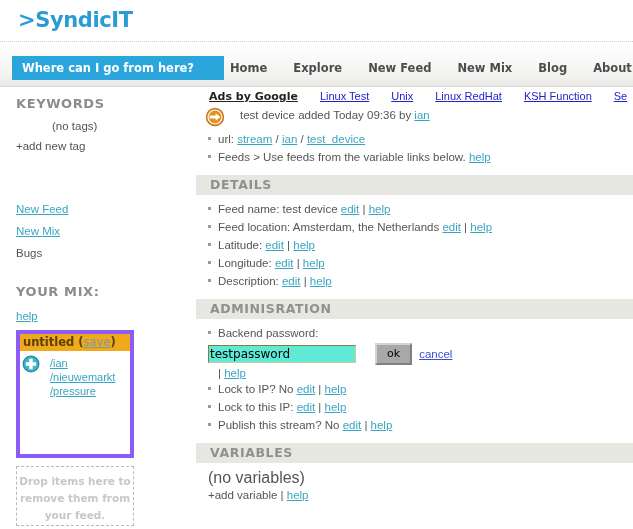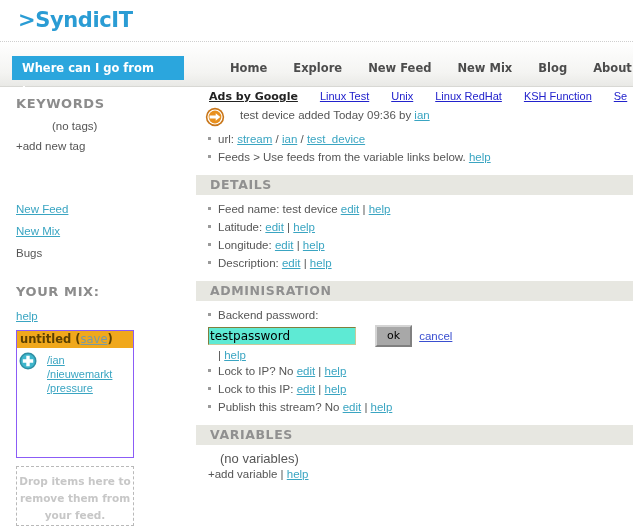--- a/index.html
+++ b/index.html
@@ -44,21 +44,21 @@
   .nav-band {
     position: absolute;
     left: 0; top: 42px;
     width: 633px; height: 44px;
     background: linear-gradient(to bottom, #ffffff 0%, #f4f4f2 70%, #e9e9e6 100%);
     border-bottom: 1px solid #d8d8d4;
   }
   .tagline {
     position: absolute;
     left: 12px; top: 56px;
-    width: 172px; height: 24px;
+    width: 212px; height: 24px;
     background: #2ba6dd;
     color: #ffffff;
     font-size: 11.5px;
     font-weight: bold;
     line-height: 24px;
     padding-left: 10px;
     box-sizing: border-box;
     font-family: "DejaVu Sans", sans-serif;
   }
   .nav-links {
@@ -128,21 +128,21 @@
   .cb-newfeed{ position: absolute; left: 16px; top: 111px;}
   .cb-newmix { position: absolute; left: 16px; top: 133px;}
   .cb-bugs   { position: absolute; left: 16px; top: 155px;}
   .ym-head   { position: absolute; left: 16px; top: 192px;}
   .ym-help   { position: absolute; left: 16px; top: 218px;}
 
   .mix-box {
     position: absolute;
     left: 16px; top: 238px;
     width: 118px; height: 128px;
-    border: 1px solid #8b5cf6;
+    border: 4px solid #8b5cf6;
     background: #ffffff;
     box-sizing: border-box;
   }
   .mix-title {
     height: 17px;
     background: #f0a81c;
     color: #5a4000;
     font-size: 11.5px;
     font-weight: bold;
     line-height: 17px;
@@ -287,21 +287,21 @@
     text-decoration: underline;
     font-size: 11.5px;
     margin-left: 4px;
     vertical-align: middle;
   }
   .help-line {
     margin: 2px 0 2px 22px;
     font-size: 11.5px;
     color: #555555;
   }
-  .novars { margin-left: 24px; font-size: 13px; color: #555555; }
+  .novars { margin-left: 12px; font-size: 16px; color: #555555; }
   .addvar { margin-left: 12px; margin-top: 2px; font-size: 11.5px; color: #555555; }
 </style>
 </head>
 <body>
 
 <div class="page">
 
   <div class="logo-band">
     <div class="logo">&gt;SyndicIT</div>
   </div>
@@ -368,20 +368,21 @@
       <li><span>url: </span><a class="tl" href="#">stream</a>
           <span>/</span> <a class="tl" href="#">ian</a>
           <span>/</span> <a class="tl" href="#">test_device</a></li>
       <li><span>Feeds &gt; Use feeds from the variable links below. </span><a class="tl" href="#">help</a></li>
     </ul>
 
     <div class="sec-head">DETAILS</div>
     <div class="sec-body">
       <ul class="bul">
         <li><span>Feed name: test device </span><a class="tl" href="#">edit</a><span> | </span><a class="tl" href="#">help</a></li>
+        <li><span>Feed location: Amsterdam, the Netherlands </span><a class="tl" href="#">edit</a><span> | </span><a class="tl" href="#">help</a></li>
         <li><span>Latitude: </span><a class="tl" href="#">edit</a><span> | </span><a class="tl" href="#">help</a></li>
         <li><span>Longitude: </span><a class="tl" href="#">edit</a><span> | </span><a class="tl" href="#">help</a></li>
         <li><span>Description: </span><a class="tl" href="#">edit</a><span> | </span><a class="tl" href="#">help</a></li>
       </ul>
     </div>
 
     <div class="sec-head">ADMINISRATION</div>
     <div class="sec-body">
       <ul class="bul">
         <li><span>Backend password:</span></li>

